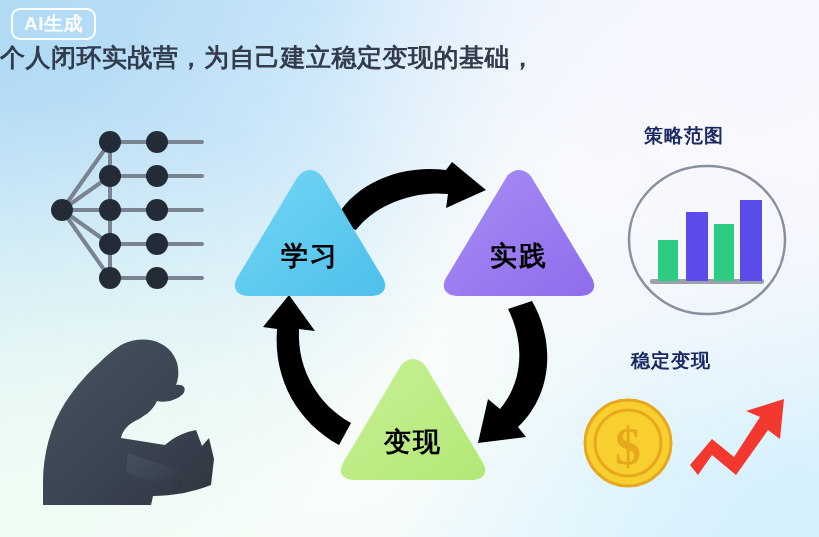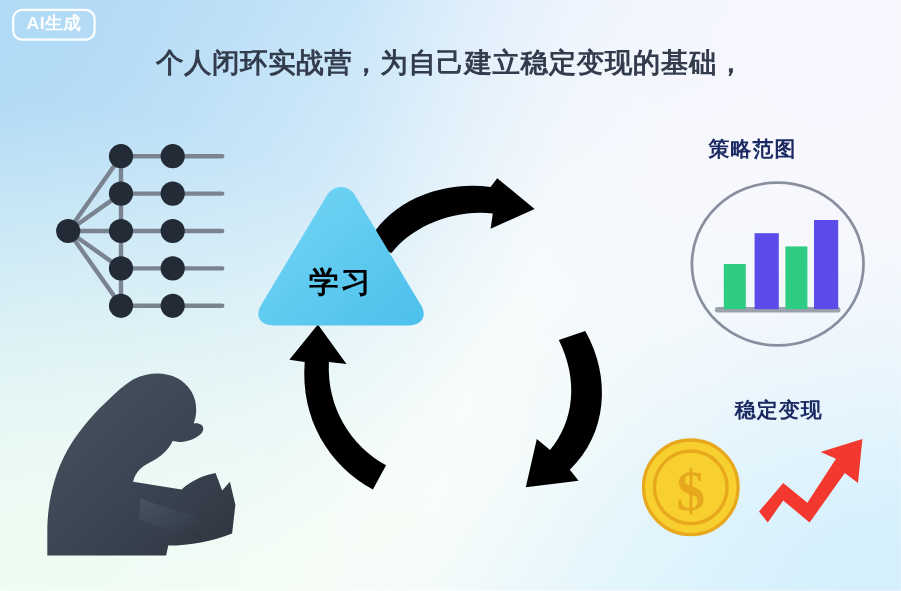--- a/index.html
+++ b/index.html
@@ -23,53 +23,52 @@
 
   
   .ai-badge {
     position: absolute;
     left: 11px;
     top: 8px;
     padding: 4px 11px 5px 11px;
     border: 2px solid #ffffff;
     border-radius: 9px;
     color: #ffffff;
-    font-size: 16px;
+    font-size: 19px;
     font-weight: bold;
     letter-spacing: 0.5px;
     line-height: 1;
     white-space: nowrap;
   }
 
   
   .title {
     position: absolute;
     left: 0;
     top: 42px;
     width: 819px;
-    text-align: center;
     color: #333c4d;
     font-size: 25px;
     font-weight: bold;
     line-height: 30px;
     letter-spacing: 0.5px;
   }
   .title .line { display: block; }
 
   
   .side-label {
     position: absolute;
     color: #1b2a63;
     font-size: 19px;
     font-weight: bold;
     letter-spacing: 1px;
     white-space: nowrap;
   }
   #label-strategy { left: 644px; top: 123px; }
-  #label-income   { left: 631px; top: 360px; margin-left: 37px; }
+  #label-income   { left: 631px; top: 348px; }
 
   
   .art { position: absolute; }
 
   
   .tri-wrap { position: absolute; }
   .tri-label {
     position: absolute;
     left: 0;
     width: 100%;
@@ -223,21 +222,61 @@
         L152,112
         C158,123 151,130 140,130
         L18,130
         C7,130 0,123 6,112
         L66,12
         C69,7 74,4 79,4 Z"></path>
     </svg>
     <div class="tri-label">学习</div>
   </div>
 
-
+  <div class="tri-wrap" id="tri-practice">
+    <svg width="158" height="133" viewBox="0 0 158 133" xmlns="http://www.w3.org/2000/svg">
+      <defs>
+        <linearGradient id="gPractice" x1="0" y1="0" x2="1" y2="1">
+          <stop offset="0%" stop-color="#a88df5"></stop>
+          <stop offset="100%" stop-color="#8f6ced"></stop>
+        </linearGradient>
+      </defs>
+      <path fill="url(#gPractice)" d="
+        M79,4
+        C84,4 89,7 92,12
+        L152,112
+        C158,123 151,130 140,130
+        L18,130
+        C7,130 0,123 6,112
+        L66,12
+        C69,7 74,4 79,4 Z"></path>
+    </svg>
+    <div class="tri-label">实践</div>
+  </div>
+
+  <div class="tri-wrap" id="tri-monetize">
+    <svg width="152" height="128" viewBox="0 0 152 128" xmlns="http://www.w3.org/2000/svg">
+      <defs>
+        <linearGradient id="gMonetize" x1="0" y1="0" x2="1" y2="1">
+          <stop offset="0%" stop-color="#c8f194"></stop>
+          <stop offset="100%" stop-color="#b2e776"></stop>
+        </linearGradient>
+      </defs>
+      <path fill="url(#gMonetize)" d="
+        M76,4
+        C81,4 86,7 89,12
+        L146,108
+        C152,119 145,125 134,125
+        L18,125
+        C7,125 0,119 6,108
+        L63,12
+        C66,7 71,4 76,4 Z"></path>
+    </svg>
+    <div class="tri-label">变现</div>
+  </div>
 
   <div class="side-label" id="label-strategy">策略范图</div>
 
   <div class="art" style="left:622px; top:163px; width:170px; height:155px;">
     <svg width="170" height="155" viewBox="0 0 170 155" xmlns="http://www.w3.org/2000/svg">
       <ellipse cx="85" cy="77" rx="78" ry="74" fill="none" stroke="#8a8fa0" stroke-width="2.5"></ellipse>
 
       <rect x="28" y="116" width="114" height="5" rx="2" fill="#9aa0ac"></rect>
 
       <rect id="bar-0" x="36" y="77" width="20" height="41" fill="#2ecc82"></rect>

